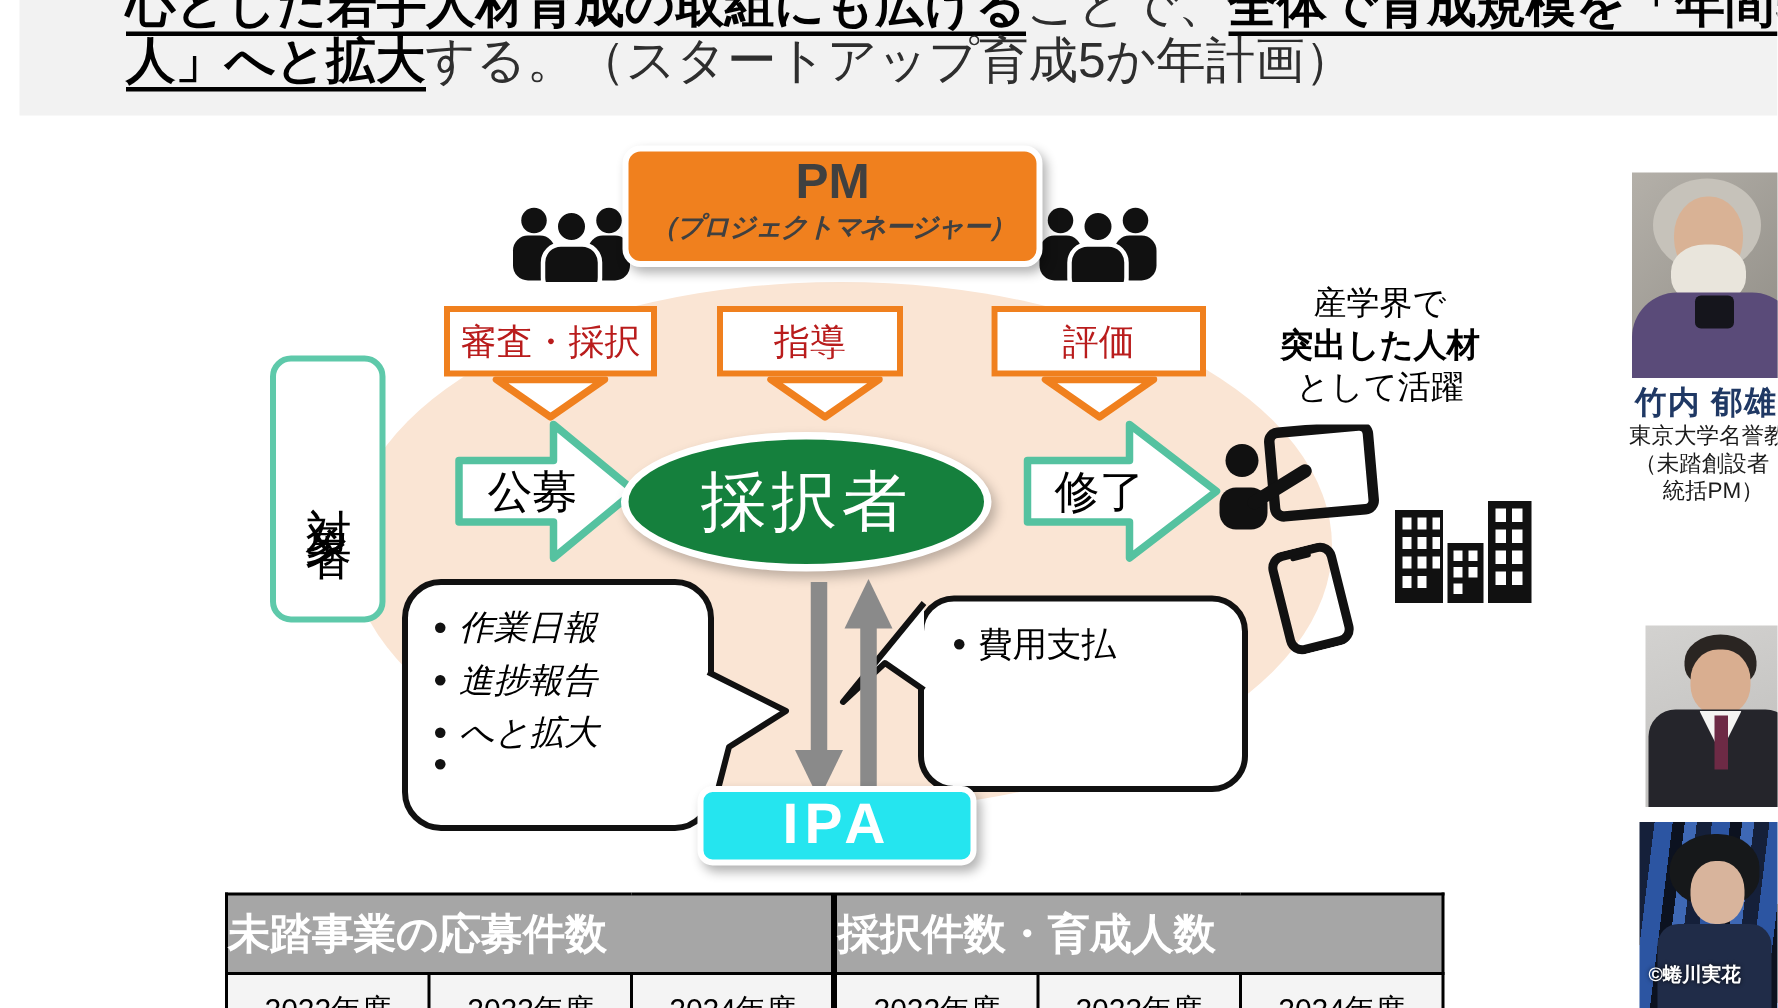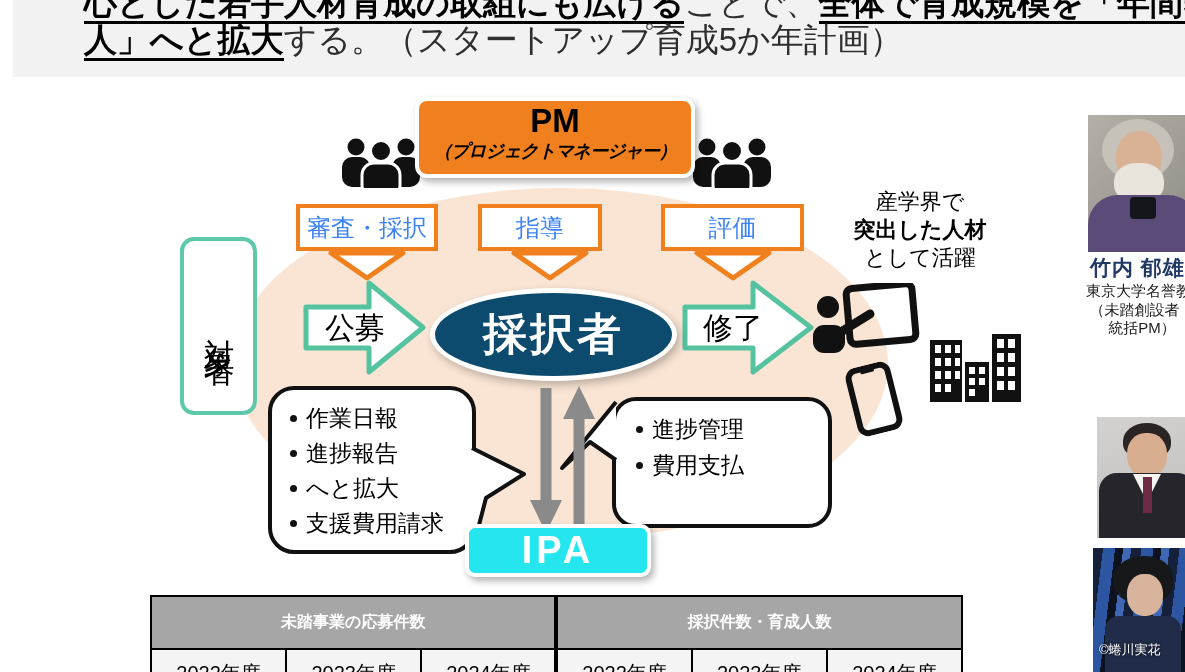--- a/index.html
+++ b/index.html
@@ -13,65 +13,65 @@
   
   .header-strip { left:13px; top:0; width:1172px; height:77px; background:#F2F2F2; z-index:1; overflow:hidden; }
   .headline { position:absolute; left:71px; top:-16px; font-size:33px; line-height:37px; white-space:nowrap; }
   .seg-emph { font-weight:700; color:#000; border-bottom:3px solid #000; }
   .seg-plain { color:#2e2e2e; }
 
   
   .peach-ellipse { left:233px; top:188px; width:655px; height:352px; background:#FAE5D4; border-radius:50%; z-index:0; }
 
   .pm-box { left:415px; top:97px; width:280px; height:81px; background:#F0801E; border:4px solid #fff;
-    border-radius:12px; box-shadow:3px 4px 7px rgba(0,0,0,.3); z-index:3; text-align:center; color:#000000; }
+    border-radius:12px; box-shadow:3px 4px 7px rgba(0,0,0,.3); z-index:3; text-align:center; color:#404040; }
   .pm-title { font-size:33px; font-weight:700; line-height:38px; margin-top:1px; }
   .pm-sub { font-size:18px; font-weight:700; line-height:22px; letter-spacing:-1px;font-style:italic; }
 
   .people-svg { z-index:2; }
 
   .step-box { height:47px; background:#fff; border:4px solid #F0801E; z-index:2;
-    display:flex; align-items:center; justify-content:center; font-size:24px; color:#3b82f6; }
+    display:flex; align-items:center; justify-content:center; font-size:24px; color:#b91c1c; }
   .tri-svg { z-index:1; }
 
   .target-box { left:180px; top:237px; width:77px; height:178px; background:#fff; border:4px solid #5EC9AA;
     border-radius:14px; z-index:2; display:flex; align-items:center; justify-content:center;
     writing-mode:vertical-rl; text-orientation:upright; font-size:31px; letter-spacing:9px; }
 
   .flow-arrow { z-index:2; }
   .flow-label { z-index:3; font-size:30px; color:#000; text-align:center; }
 
-  .adoptee { left:430px; top:288px; width:247px; height:93px; background:#0c4a6e; border:5px solid #fff;
+  .adoptee { left:414px; top:288px; width:247px; height:93px; background:#15803d; border:5px solid #fff;
     border-radius:50%; box-shadow:3px 4px 8px rgba(0,0,0,.25); z-index:3;
-    display:flex; align-items:center; justify-content:center; color:#fff; font-size:44px; font-weight:700; letter-spacing:3px; }
+    display:flex; align-items:center; justify-content:center; color:#fff; font-size:44px; font-weight:400; letter-spacing:3px; }
 
   .outcome { left:846px; top:188px; width:148px; text-align:center; z-index:2; line-height:28px; font-size:22px; }
   .outcome .b { font-weight:700; }
 
   .bubble { background:#fff; border:4px solid #111; z-index:4; }
   .bubble ul { list-style:none; }
   .bubble li { display:flex; align-items:center; gap:9px; font-size:23px; }
   .bullet { width:7px; height:7px; border-radius:50%; background:#111; flex:none; }
   .bubble-report { left:268px; top:386px; width:208px; height:168px; border-radius:26px; }
-  .bubble-report ul { margin:11px 6px 4px 18px; }
+  .bubble-report ul { margin:11px 6px 4px 18px;font-style:italic; }
   .bubble-report li { line-height:35px; }
   .bubble-manage { left:612px; top:397px; width:220px; height:131px; border-radius:24px; }
   .bubble-manage ul { margin:10px 6px 0 20px; }
   .bubble-manage li { line-height:36px; }
   .tail-svg { z-index:5; }
   .gray-arrow { z-index:6; }
 
   .ipa-box { left:465px; top:524px; width:186px; height:53px; background:#25E5EF; border:4px solid #fff;
     border-radius:10px; box-shadow:3px 4px 7px rgba(0,0,0,.3); z-index:7;
     display:flex; align-items:center; justify-content:center; color:#fff; font-size:38px; font-weight:700; letter-spacing:4px; }
 
   
   .stats-table { left:150px; top:595px; width:813px; border-collapse:collapse; table-layout:fixed; z-index:2; position:absolute; }
-  .stats-table th { height:53px; background:#A6A6A6; color:#fff; font-size:16px; font-weight:700;
-    border:2px solid #000; text-align:center; }
+  .stats-table th { height:53px; background:#A6A6A6; color:#fff; font-size:28px; font-weight:700;
+    border:2px solid #000; text-align:left; }
   .stats-table td { height:62px; background:#F4F4F4; color:#000; font-size:20px; border:2px solid #000;
     text-align:center; vertical-align:top; padding-top:10px; }
   .thick-left { border-left:4px solid #000 !important; }
 
   
   .photo { overflow:hidden; z-index:2; }
   .photo1 { left:1088px; top:115px; width:110px; height:137px; background:linear-gradient(135deg,#b4b0a9,#8d8a83); }
   .p1-hair { left:14px; top:4px; width:72px; height:62px; background:#c6c2ba; border-radius:50%; }
   .p1-face { left:28px; top:16px; width:46px; height:54px; background:#d9b295; border-radius:48%; }
   .p1-beard { left:26px; top:48px; width:50px; height:40px; background:#e9e5dc; border-radius:45%; }
@@ -89,21 +89,21 @@
   .p2-face { left:30px; top:16px; width:40px; height:44px; background:#d9ae90; border-radius:46%; }
   .p2-suit { left:2px; top:56px; width:96px; height:65px; background:#25252b; border-radius:18px 18px 0 0; }
   .p2-shirt { left:36px; top:57px; width:28px; height:28px; background:#f5f4f2; clip-path:polygon(0 0,100% 0,50% 100%); }
   .p2-tie { left:46px; top:60px; width:9px; height:36px; background:#6d2a45; }
 
   .photo3 { left:1093px; top:548px; width:100px; height:124px;
     background:repeating-linear-gradient(97deg,#15203a 0 10px,#2c55a2 10px 22px,#0c1220 22px 30px,#3e68b5 30px 38px); }
   .p3-hair { left:20px; top:8px; width:60px; height:48px; background:#16181a; border-radius:50% 46% 42% 46%; }
   .p3-face { left:34px; top:26px; width:36px; height:42px; background:#d8b49c; border-radius:46%; }
   .p3-body { left:12px; top:68px; width:76px; height:56px; background:#202c48; border-radius:14px 14px 0 0; }
-  .photo-credit { left:6px; top:93px; position:absolute; color:#fff; font-size:13px; text-shadow:0 0 3px rgba(0,0,0,.8); }
+  .photo-credit { left:6px; top:93px; position:absolute; color:#fff; font-size:13px; text-shadow:0 0 3px rgba(0,0,0,.8);font-weight:bold; }
 </style>
 </head>
 <body>
 
 <div class="abs header-strip">
   <div class="headline">
     <div><span class="seg-emph">心とした若手人材育成の取組にも広げる</span><span class="seg-plain">ことで、</span><span class="seg-emph">全体で育成規模を「年間5</span></div>
     <div><span class="seg-emph">人」へと拡大</span><span class="seg-plain">する。（スタートアップ育成5か年計画）</span></div>
   </div>
 </div>
@@ -224,34 +224,29 @@
     <li>
         <span class="bullet"></span>
         <span>進捗報告</span>
       </li>
     <li>
         <span class="bullet"></span>
         <span>へと拡大</span>
       </li>
     <li>
         <span class="bullet"></span>
-        <span>支援費用請求</span>
       </li>
   </ul>
 </div>
 <svg class="abs tail-svg" style="left:470px; top:444px;" width="58" height="112" viewBox="0 0 58 112">
   <path d="M2,4 L54,30 L16,54 L2,108" fill="#fff" stroke="#111" stroke-width="4" stroke-linejoin="round"></path>
 </svg>
 
 <div class="abs bubble bubble-manage">
   <ul>
-    <li>
-        <span class="bullet"></span>
-        <span>進捗管理</span>
-      </li>
     <li>
         <span class="bullet"></span>
         <span>費用支払</span>
       </li>
   </ul>
 </div>
 <svg class="abs tail-svg" style="left:558px; top:398px;" width="60" height="78" viewBox="0 0 60 78">
   <path d="M58,4 L4,70 L32,44 L58,62" fill="#fff" stroke="#111" stroke-width="4" stroke-linejoin="round"></path>
 </svg>
 

